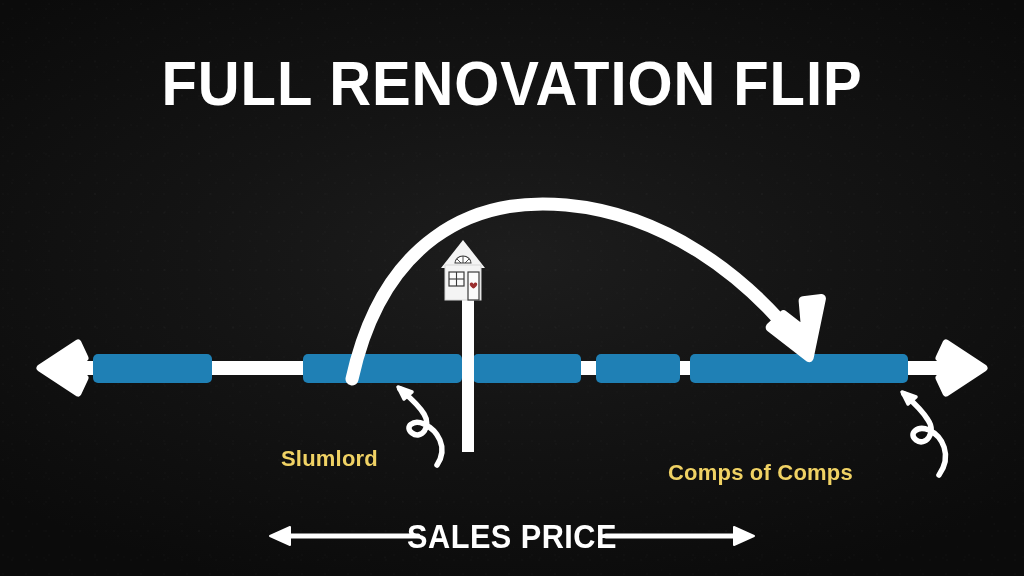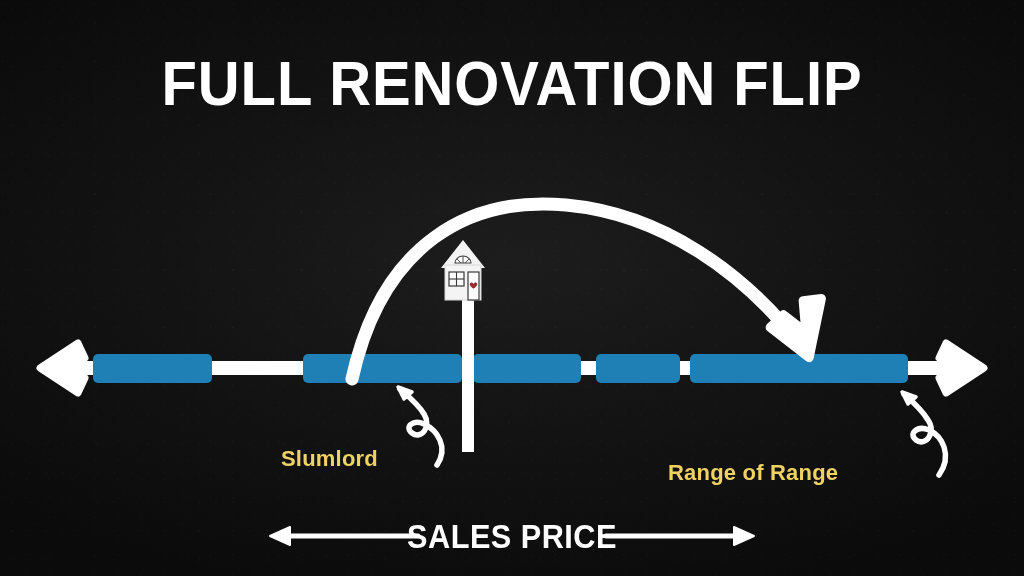--- a/index.html
+++ b/index.html
@@ -164,17 +164,17 @@
     </g>
 
     <g>
       <line x1="606" y1="536" x2="739" y2="536" stroke="#ffffff" stroke-width="5" stroke-linecap="round"></line>
       <path d="M 754 536 L 734 527 L 734 545 Z" fill="#ffffff" stroke="#ffffff" stroke-width="2" stroke-linejoin="round"></path>
     </g>
   </svg>
 
   <div class="callout" id="label-slumlord">Slumlord</div>
 
-  <div class="callout" id="label-comps">Range of Range</div>
+  <div class="callout" id="label-comps">Comps of Comps</div>
 
   <div id="sales-price">SALES PRICE</div>
 
 </div>
 
 </body></html>

